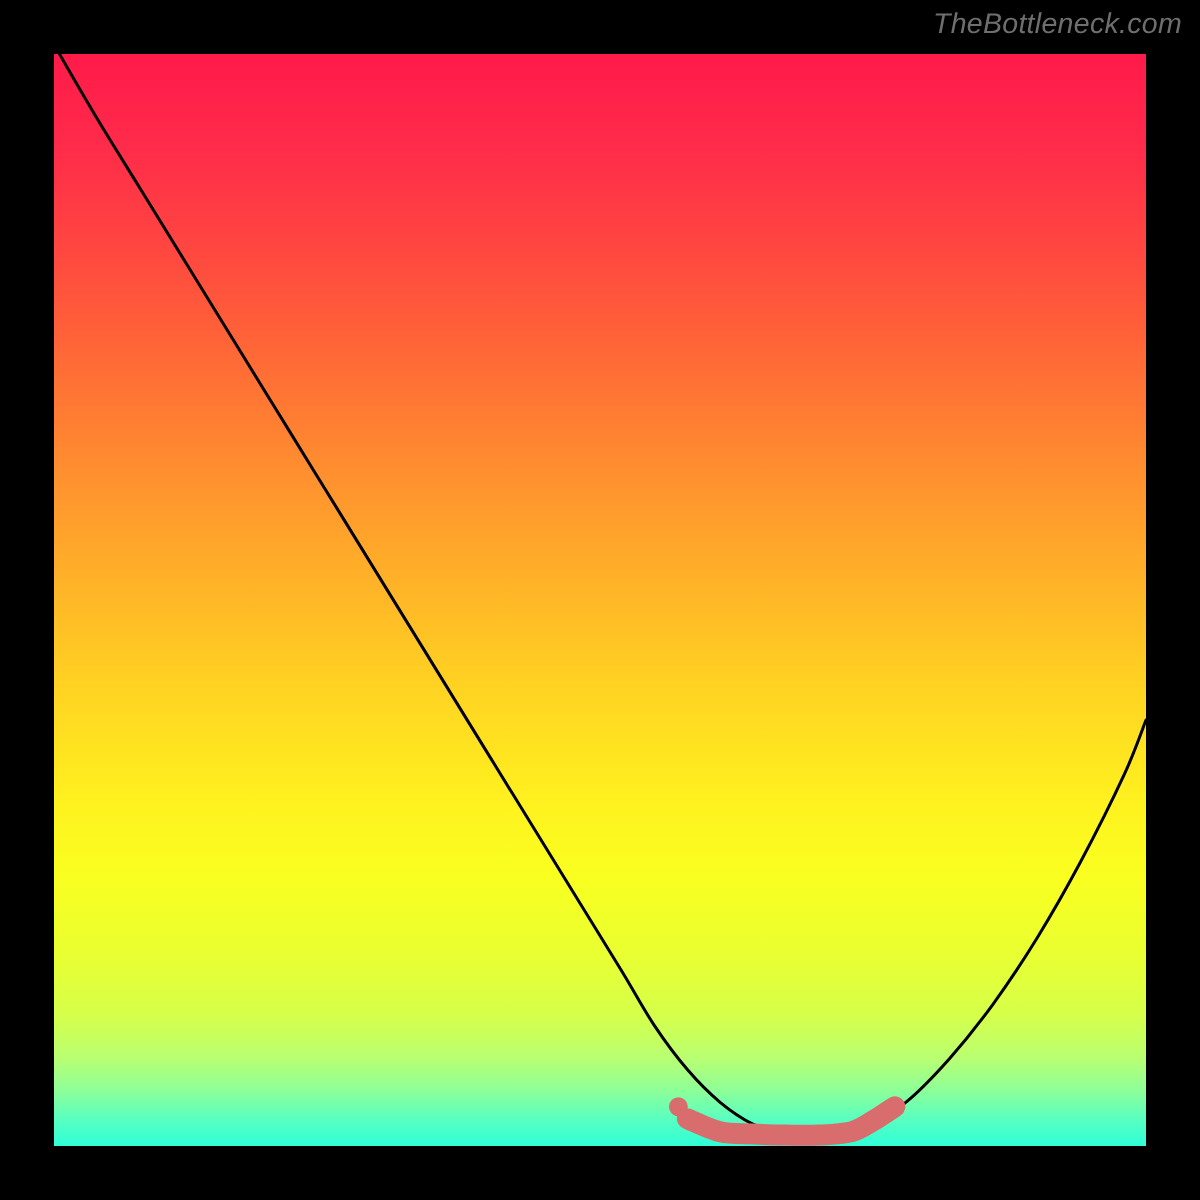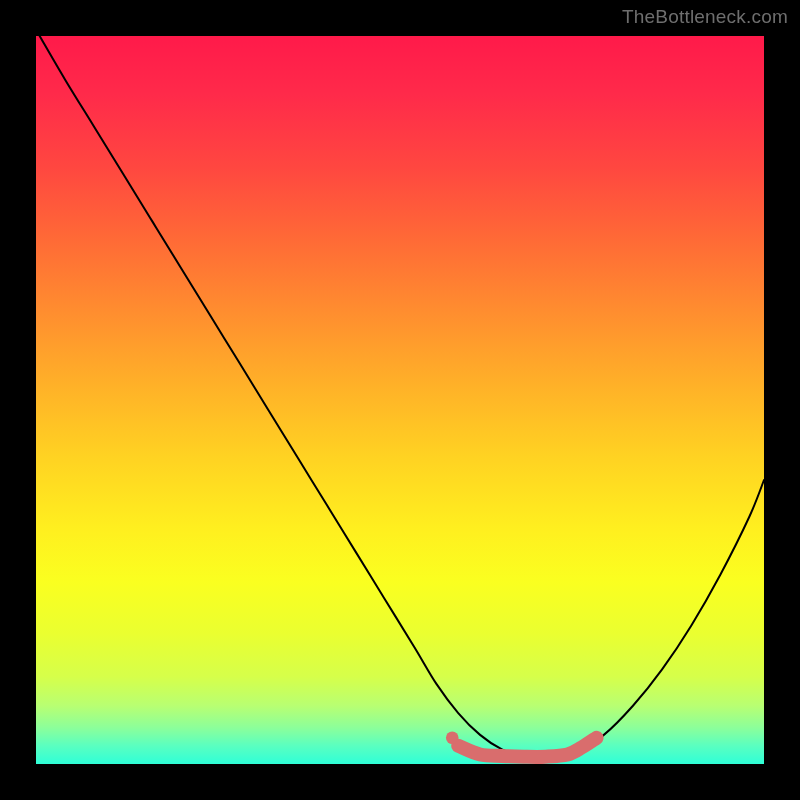--- a/index.html
+++ b/index.html
@@ -11,20 +11,21 @@
     overflow: hidden;
     font-family: Arial, Helvetica, sans-serif;
   }
   .frame {
     position: absolute;
     left: 0;
     top: 0;
     width: 800px;
     height: 800px;
     background: #000;
+    font-style: italic;
   }
   .plot-area {
     position: absolute;
     left: 36px;
     top: 36px;
     width: 728px;
     height: 728px;
     
     background: linear-gradient(
       to bottom,

